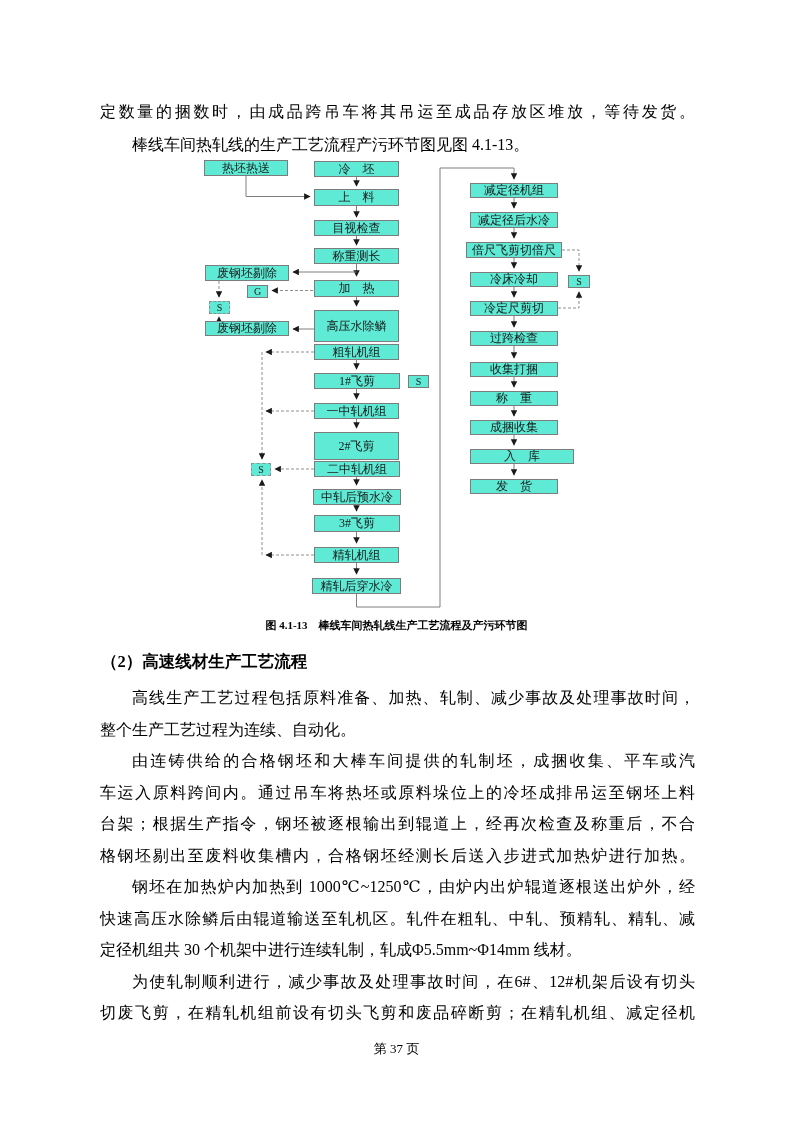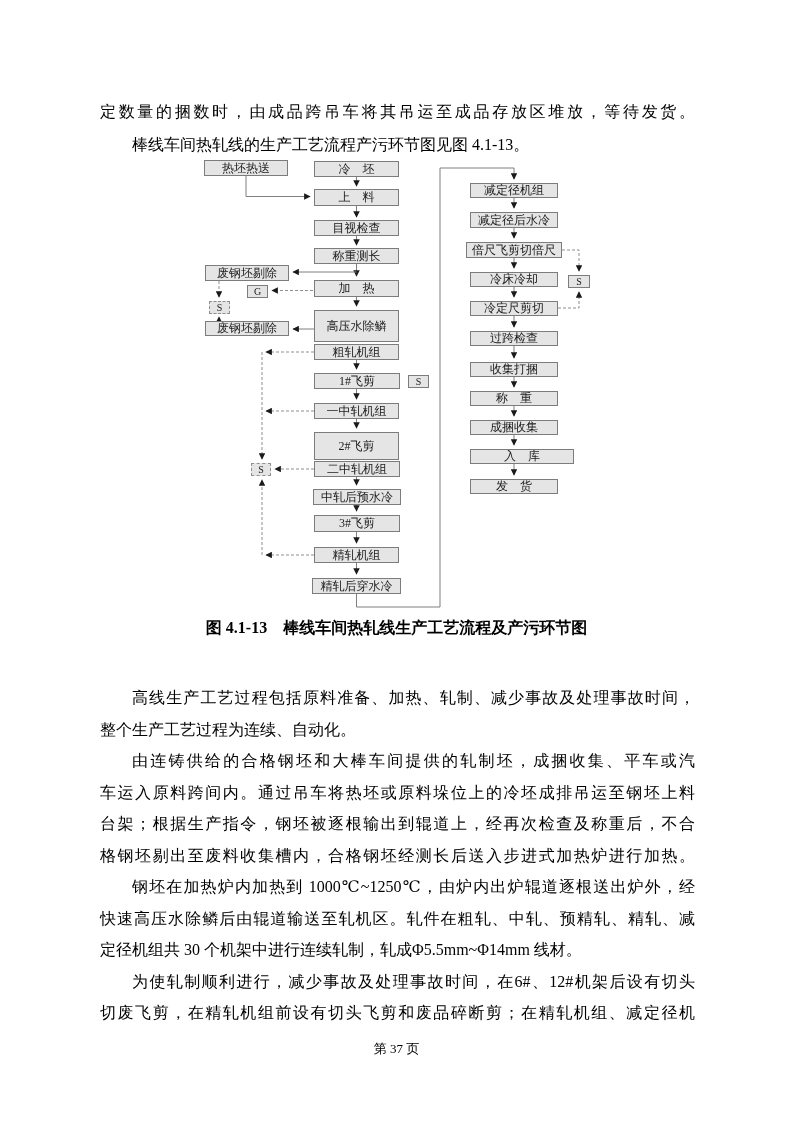--- a/index.html
+++ b/index.html
@@ -9,30 +9,30 @@
     font-family:"Liberation Serif","DejaVu Serif",serif; color:#000;
   }
   .line {
     position:absolute; left:100px; width:595px; height:33px;
     font-size:16px; line-height:33px; text-align:left;
   }
   .j  { text-align:justify; text-align-last:justify; }
   .ind { text-indent:32px; }
   .caption {
     position:absolute; left:0; width:793px; text-align:center;
-    font-weight:bold; font-size:16px;
+    font-weight:bold; font-size:11px;
   }
   .heading {
     position:absolute; left:101px; font-weight:bold; font-size:16.5px;
   }
   .footer {
     position:absolute; left:0; width:793px; text-align:center; font-size:13px;
   }
   .fb {
-    position:absolute; box-sizing:border-box; background:#e5e5e5;
+    position:absolute; box-sizing:border-box; background:#5eead4;
     border:1px solid #7c7c7c; display:flex; align-items:center; justify-content:center;
     font-size:12px; color:#1a1a1a; white-space:nowrap; z-index:2;text-align:center;
   }
   .sm { font-size:10px; }
   .dash { border:1px dashed #8f8f8f; }
   svg.wires { position:absolute; left:0; top:0; z-index:1; pointer-events:none; }
   .al { stroke:#7f7f7f; stroke-width:1; fill:none; marker-end:url(#ah); }
   .dsh { stroke-dasharray:3 2; stroke:#8f8f8f; }
 </style>
 </head>
@@ -123,20 +123,21 @@
   <div class="fb" style="left:470px;top:301px;width:88px;height:15px">冷定尺剪切</div>
   <div class="fb" style="left:470px;top:331px;width:88px;height:15px">过跨检查</div>
   <div class="fb" style="left:470px;top:362px;width:88px;height:15px">收集打捆</div>
   <div class="fb" style="left:470px;top:391px;width:88px;height:15px">称　重</div>
   <div class="fb" style="left:470px;top:420px;width:88px;height:15px">成捆收集</div>
   <div class="fb" style="left:470px;top:449px;width:104px;height:15px">入　库</div>
   <div class="fb" style="left:470px;top:479px;width:88px;height:15px">发　货</div>
   <div class="fb sm" style="left:568px;top:275px;width:22px;height:13px">S</div>
 
   <div class="caption" style="top:618px">图 4.1-13　棒线车间热轧线生产工艺流程及产污环节图</div>
+  <div class="heading" style="top:651px">（2）高速线材生产工艺流程</div>
 
   <div class="line j ind" style="top:681px">高线生产工艺过程包括原料准备、加热、轧制、减少事故及处理事故时间，</div>
   <div class="line" style="top:712.5px">整个生产工艺过程为连续、自动化。</div>
   <div class="line j ind" style="top:744px">由连铸供给的合格钢坯和大棒车间提供的轧制坯，成捆收集、平车或汽</div>
   <div class="line j" style="top:775.5px">车运入原料跨间内。通过吊车将热坯或原料垛位上的冷坯成排吊运至钢坯上料</div>
   <div class="line j" style="top:807px">台架；根据生产指令，钢坯被逐根输出到辊道上，经再次检查及称重后，不合</div>
   <div class="line j" style="top:838.5px">格钢坯剔出至废料收集槽内，合格钢坯经测长后送入步进式加热炉进行加热。</div>
   <div class="line j ind" style="top:870px">钢坯在加热炉内加热到 1000℃~1250℃，由炉内出炉辊道逐根送出炉外，经</div>
   <div class="line j" style="top:901.5px">快速高压水除鳞后由辊道输送至轧机区。轧件在粗轧、中轧、预精轧、精轧、减</div>
   <div class="line" style="top:933px">定径机组共 30 个机架中进行连续轧制，轧成Φ5.5mm~Φ14mm 线材。</div>

